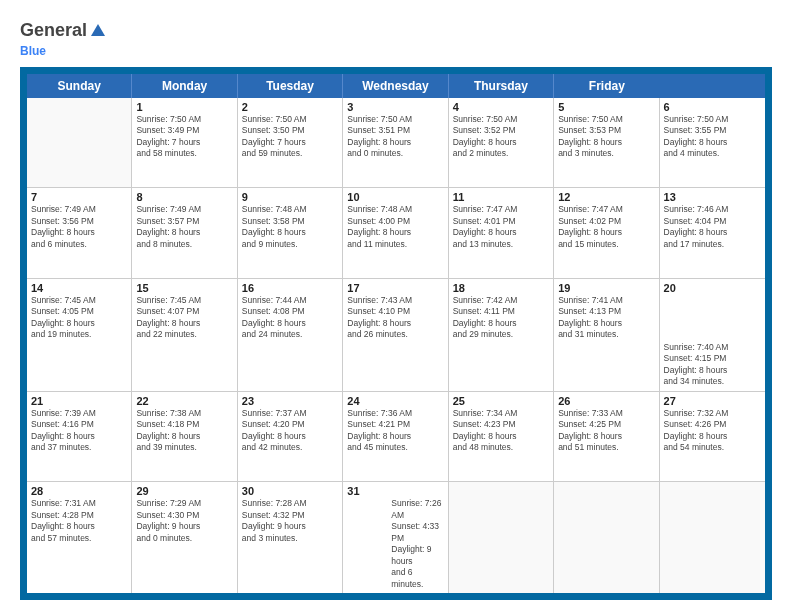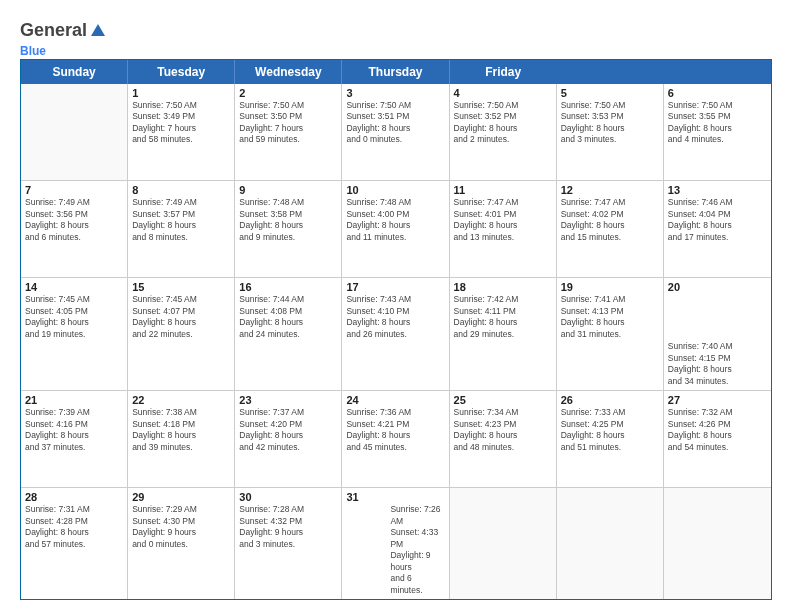--- a/index.html
+++ b/index.html
@@ -14,20 +14,21 @@
       width: 792px;
       height: 612px;
       padding: 16px 20px 12px 20px;
       display: flex;
       flex-direction: column;
     }
     .header {
       display: flex;
       align-items: flex-start;
       justify-content: space-between;
+      margin-bottom: 8px;
     }
     .logo {
       display: flex;
       flex-direction: column;
       align-items: flex-start;
       margin-top: 4px;
     }
     .logo-text {
       display: flex;
       align-items: center;
@@ -58,21 +59,21 @@
     .title-block h2 {
       font-size: 14px;
       font-weight: normal;
       color: #555;
       margin-top: 2px;
     }
     .calendar {
       flex: 1;
       display: flex;
       flex-direction: column;
-      border: 1px solid #0369a1;
+      border: 7px solid #0369a1;
     }
     .calendar-header {
       display: grid;
       grid-template-columns: repeat(7, 1fr);
       background: #2a6ab5;
     }
     .calendar-header .col-head {
       color: #fff;
       font-size: 12px;
       font-weight: bold;
@@ -139,20 +140,21 @@
       </div>
       <div>
         <span class="logo-blue" style="font-size:12px;font-weight:bold;color:#3b82f6;">Blue</span>
       </div>
     </div>
   </div>
 
   <div class="calendar">
     <div class="calendar-header">
     <div class="col-head">Sunday</div>
+        <div class="col-head">Monday</div>
         <div class="col-head">Tuesday</div>
         <div class="col-head">Wednesday</div>
         <div class="col-head">Thursday</div>
         <div class="col-head">Friday</div>
       </div>
     <div class="calendar-body">
     <div class="calendar-row">
           <div class="calendar-cell empty"></div>
           <div class="calendar-cell">
             <span class="cell-day">1</span>

